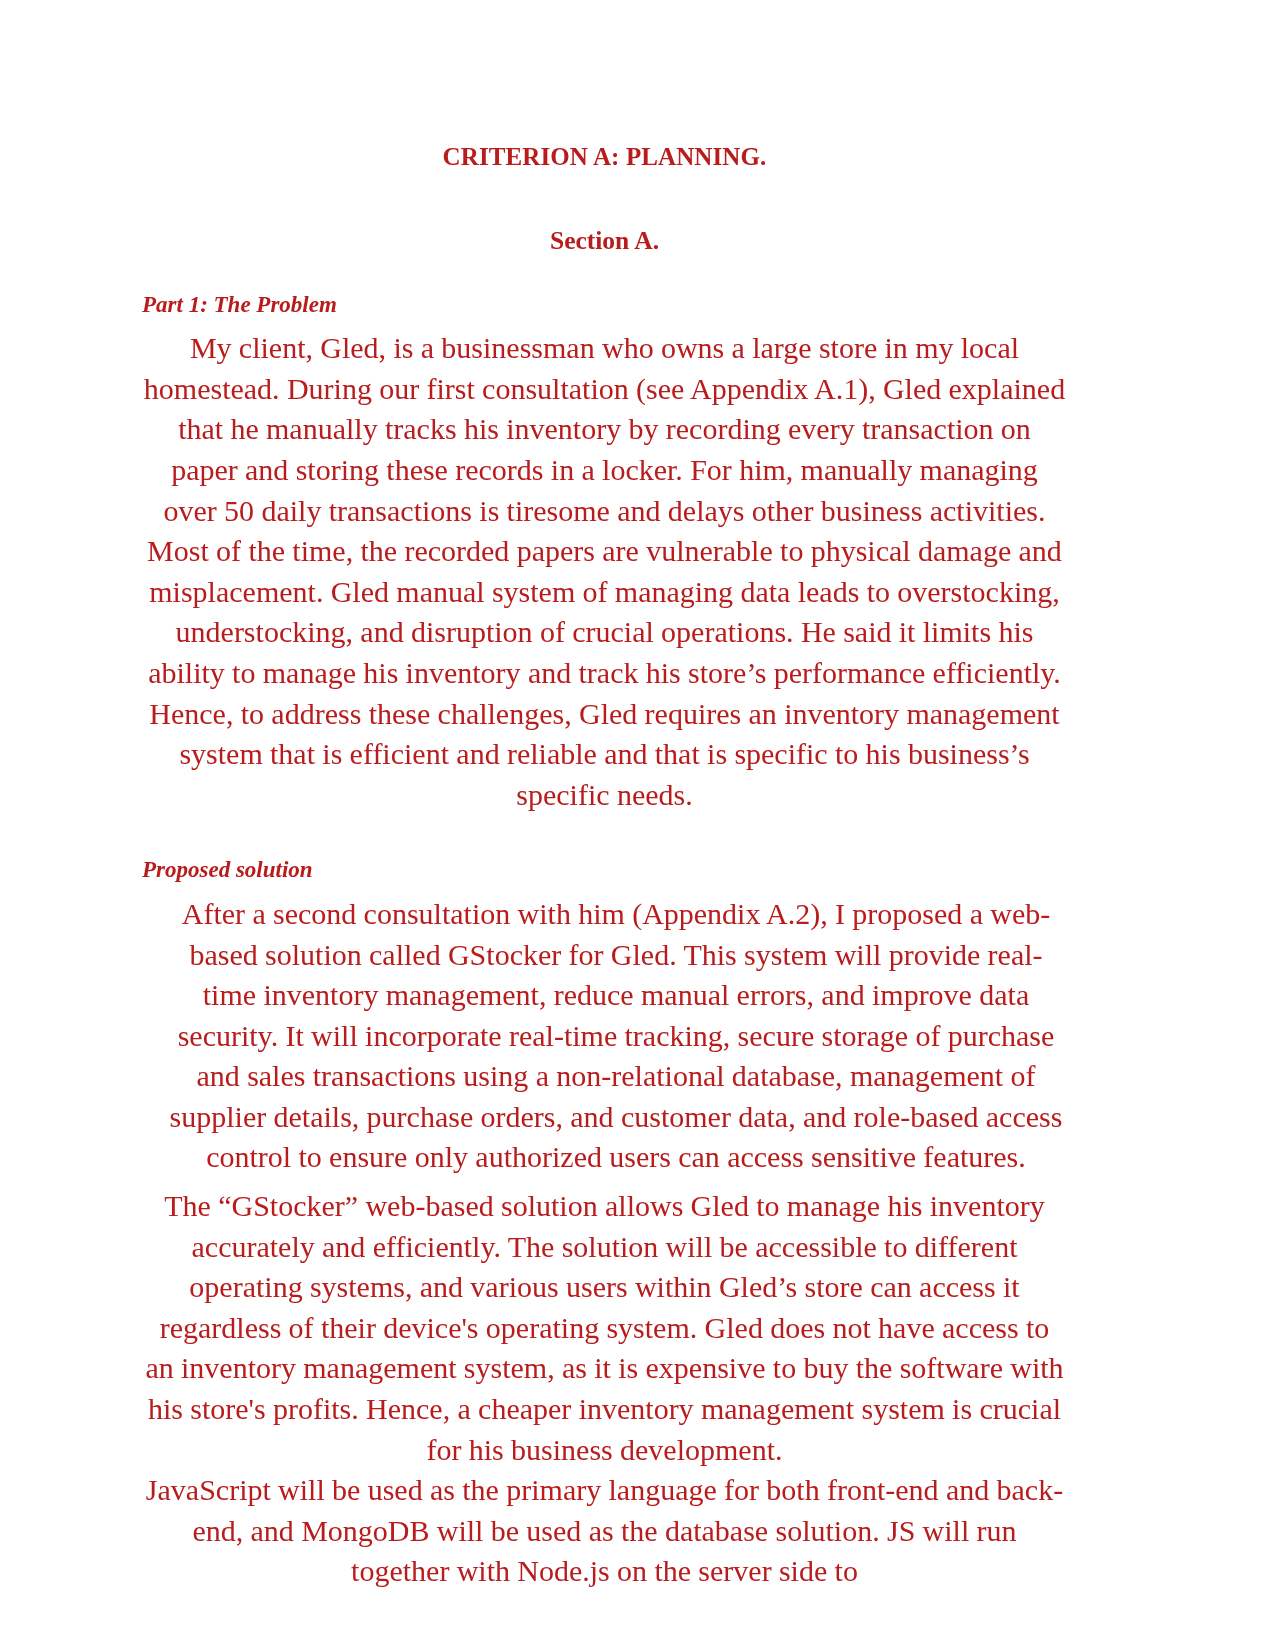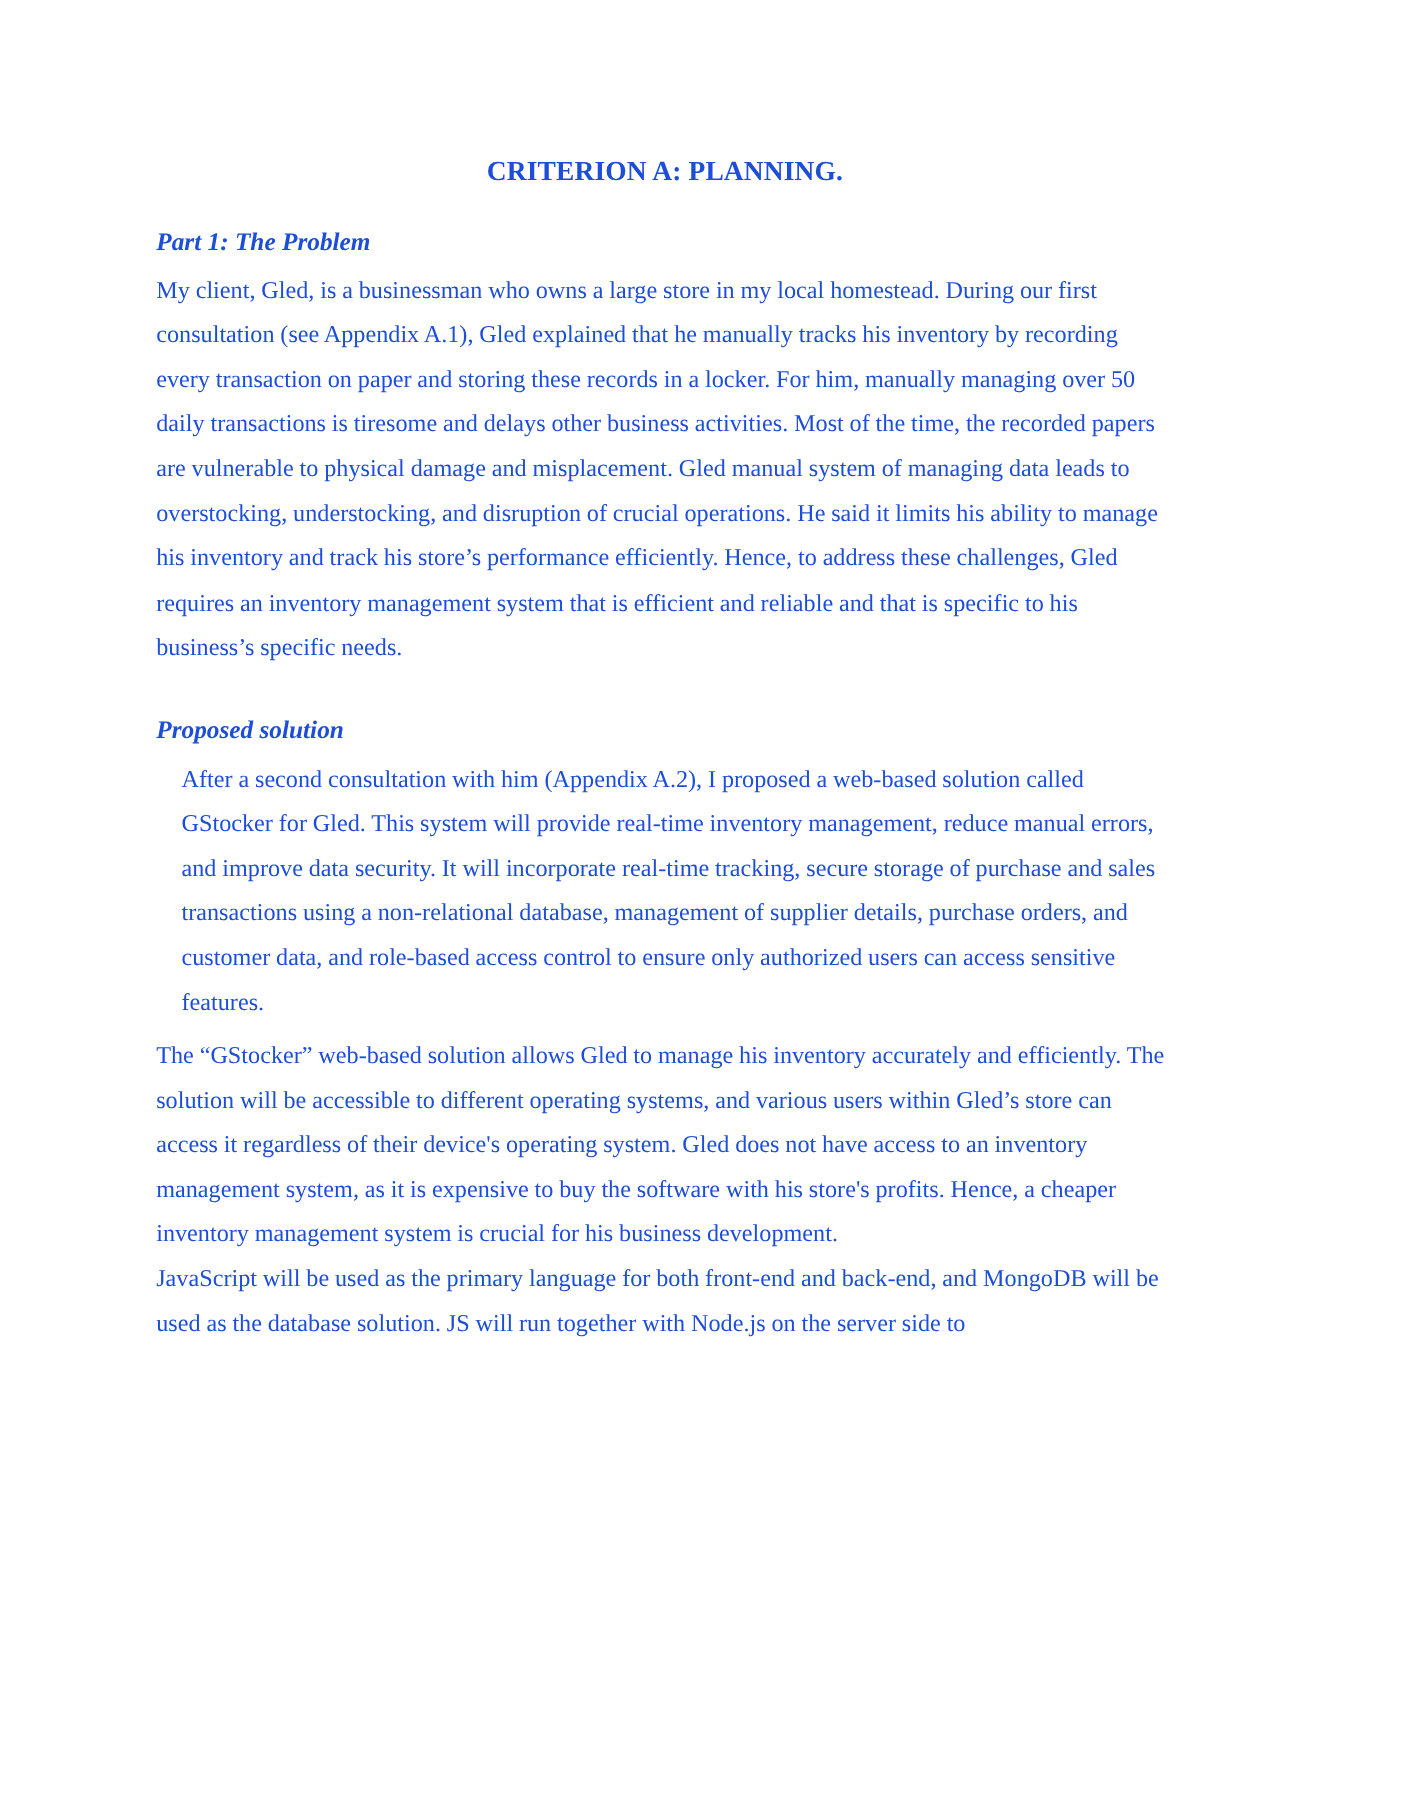--- a/index.html
+++ b/index.html
@@ -9,21 +9,21 @@
     background: #ffffff;
   }
   .page {
     position: relative;
     width: 1275px;
     height: 1650px;
     margin: 0 auto;
     background: #ffffff;
     box-sizing: border-box;
     font-family: "Liberation Serif", "DejaVu Serif", serif;
-    color: #1d4ed8;
+    color: #b91c1c;
     overflow: hidden;
   }
   .content {
     position: absolute;
     left: 142px;
     top: 0;
     width: 925px;
   }
   
   .doc-title {
@@ -50,39 +50,40 @@
     margin: 0;
     line-height: 1.2;
     font-style: italic;
   }
   .heading.h-part1 { padding-top: 34px; }
   .heading.h-proposed { padding-top: 41px; }
   .heading.h-part2 { padding-top: 44px; }
 
   
   .para {
-    font-size: 22px;
+    font-size: 30px;
     line-height: 40.6px;
     margin: 0;
-    text-align: left;
+    text-align: center;
     word-spacing: -0.2px;
   }
   .para.p-problem { padding-top: 10px; }
   .para.p-proposed { padding-top: 10px; margin-left: 23px; }
   .para.p-rationale { padding-top: 8px; }
   .para.p-js { padding-top: 0px; font-family: Liberation Serif, serif; }
 </style>
 </head>
 <body>
 
 <div class="page">
   <div class="content">
 
     <h1 class="doc-title">CRITERION A: PLANNING.</h1>
 
+    <h2 class="section-title">Section A.</h2>
 
     <h3 class="heading h-part1">Part 1: The Problem</h3>
 
     <p class="para p-problem">My client, Gled, is a businessman who owns a large store in my local homestead. During our first consultation (see Appendix A.1), Gled explained that he manually tracks his inventory by recording every transaction on paper and storing these records in a locker.  For him, manually managing over 50 daily transactions is tiresome and delays other business activities. Most of the time, the recorded papers are vulnerable to physical damage and misplacement. Gled manual system of managing data leads to overstocking, understocking, and disruption of crucial operations. He said it limits his ability to manage his inventory and track his store’s performance efficiently. Hence, to address these challenges, Gled requires an inventory management system that is efficient and reliable and that is specific to his business’s specific needs.</p>
 
     <h3 class="heading h-proposed">Proposed solution</h3>
 
     <p class="para p-proposed">After a second consultation with him (Appendix A.2), I proposed a web-based solution called GStocker for Gled. This system will provide real-time inventory management, reduce manual errors, and improve data security. It will incorporate real-time tracking, secure storage of purchase and sales transactions using a non-relational database, management of supplier details, purchase orders, and customer data, and role-based access control to ensure only authorized users can access sensitive features.</p>
 
 

